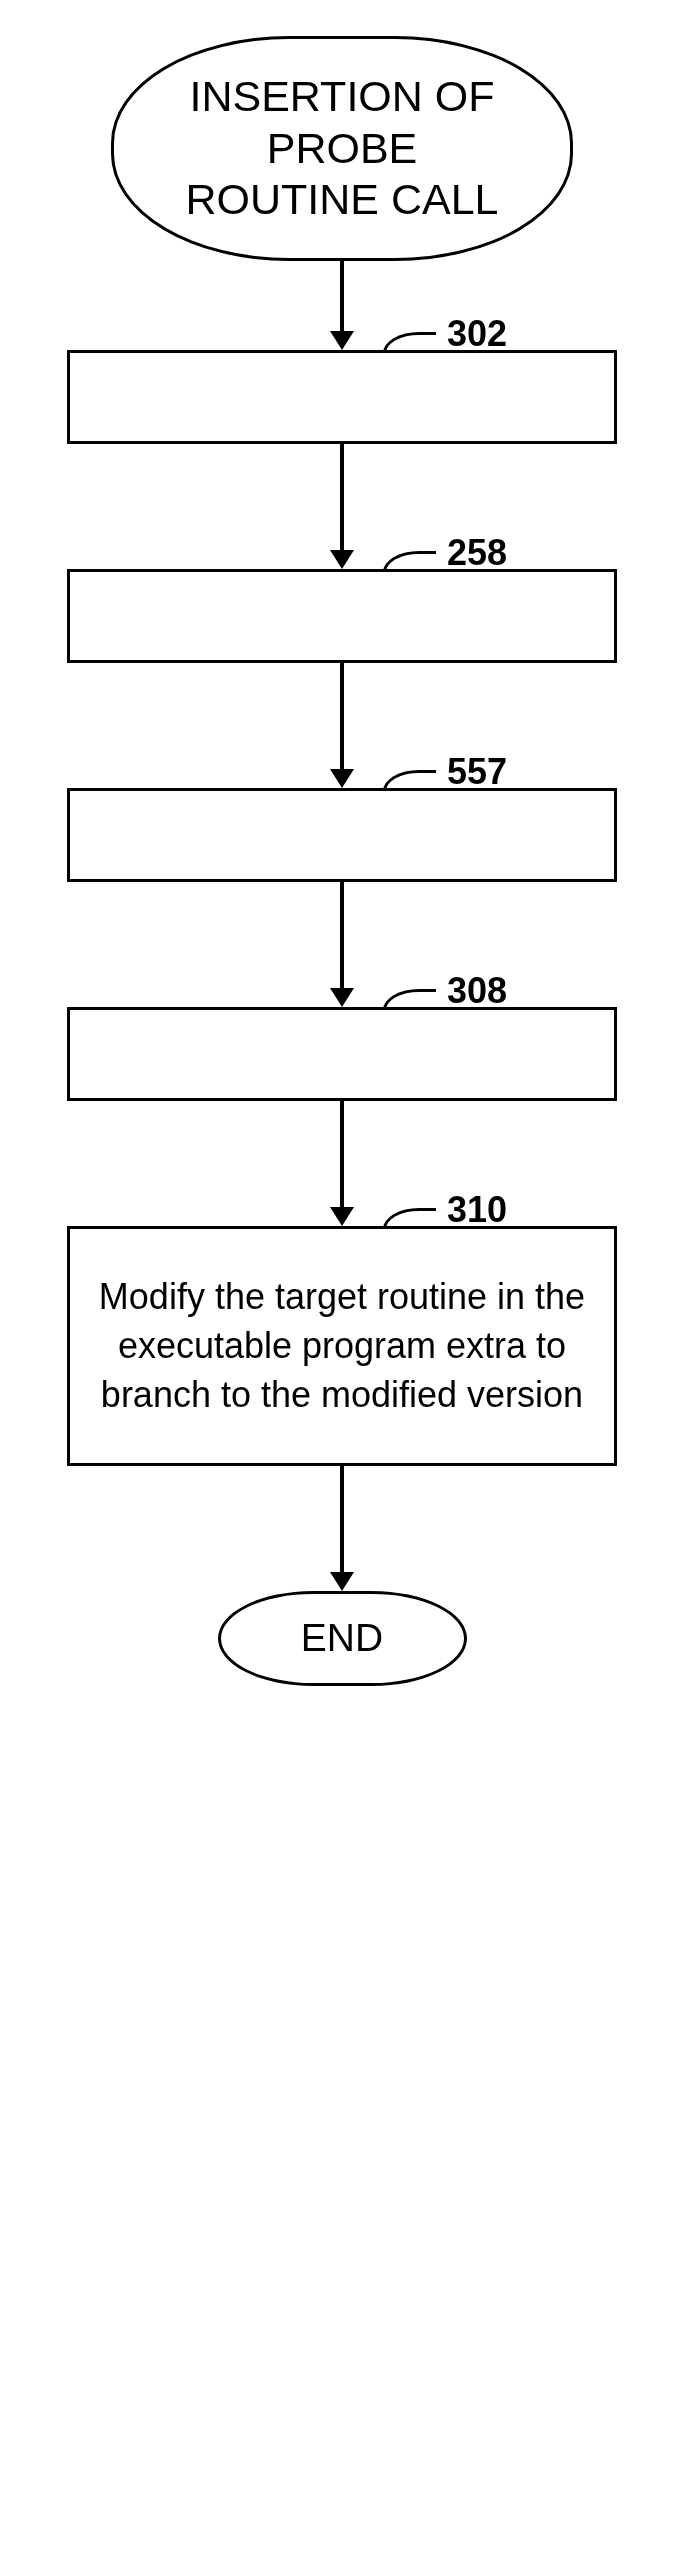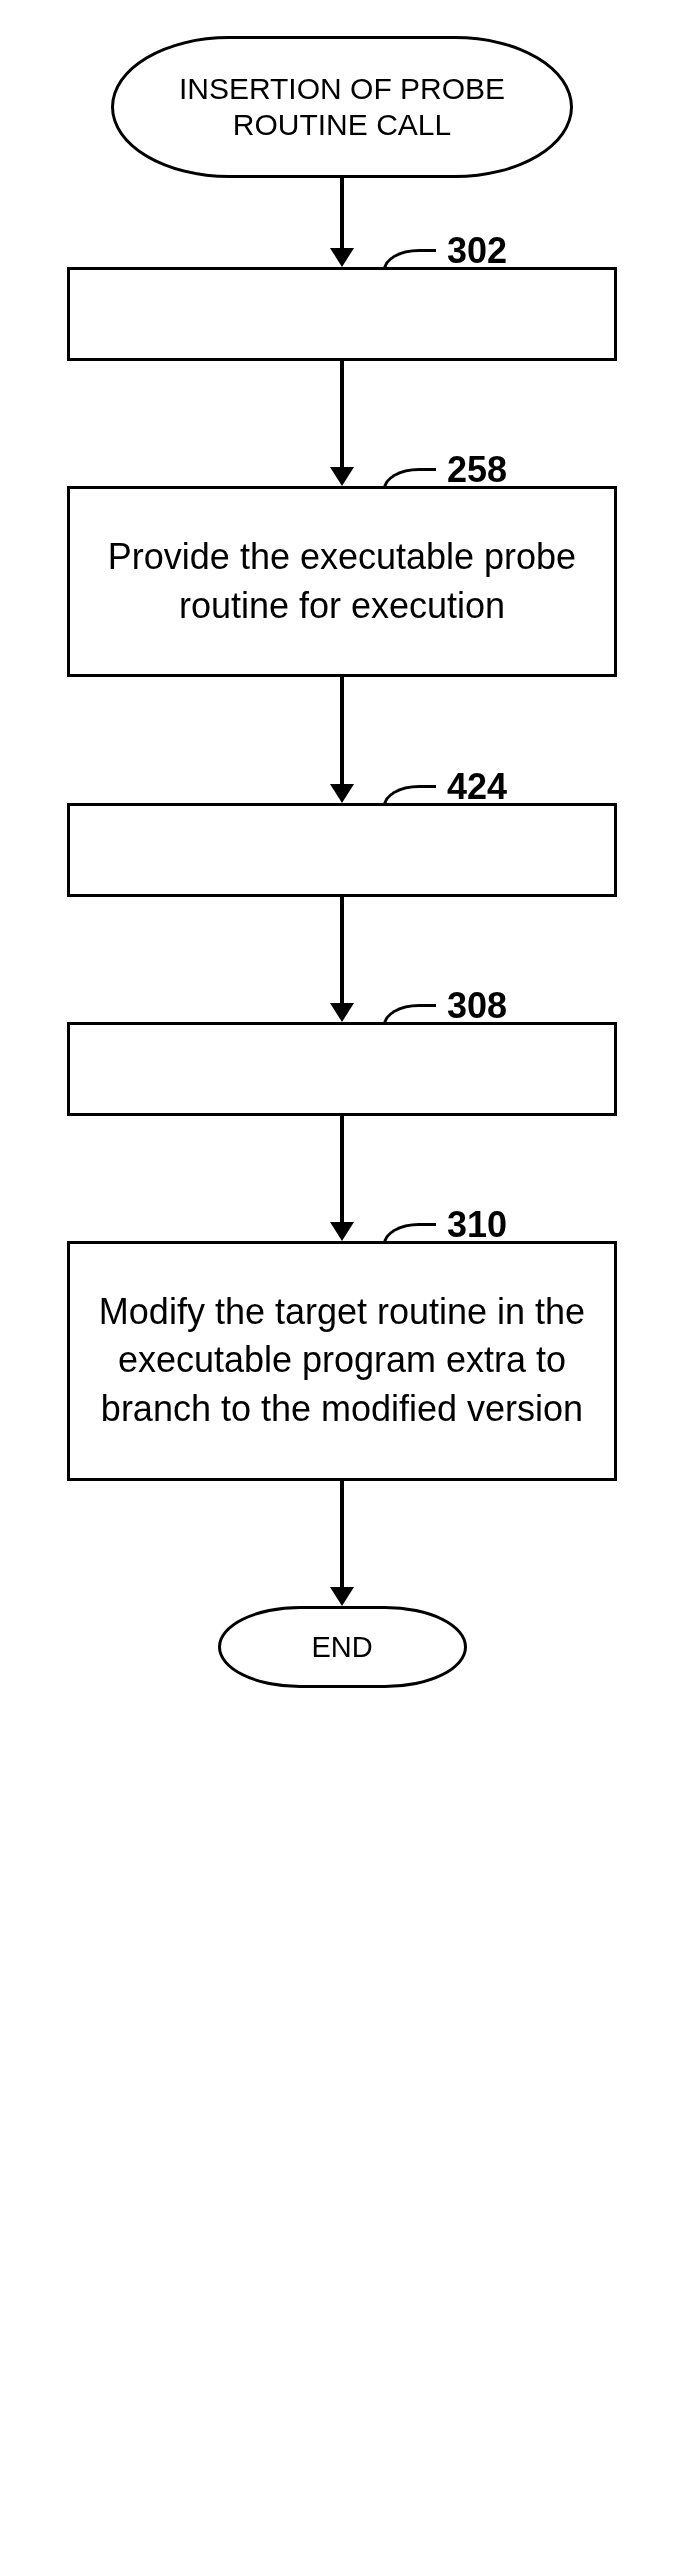--- a/index.html
+++ b/index.html
@@ -12,29 +12,29 @@
     flex-direction: column;
     align-items: center;
     width: 684px;
   }
   .terminator {
     width: 462px;
     border: 3.6px solid #000;
     border-radius: 178px / 107px;
     padding: 32px 53px;
     text-align: center;
-    font-size: 30px;
+    font-size: 43px;
     line-height: 1.2;
     background: #fff;
   }
   .terminator.end {
     width: 249px;
     padding: 21px 36px;
     border-radius: 142px / 71px;
-    font-size: 29px;
+    font-size: 39px;
     text-align: center;
   }
   .step {
     width: 550px;
     border: 3.6px solid #000;
     padding: 44px 27px;
     text-align: center;
     font-size: 36px;
     line-height: 1.35;
     background: #fff;
@@ -97,31 +97,30 @@
 </div>
 
 <div class="connector">
   <div class="arrow-line h120"></div>
   <div class="arrow-head"></div>
 </div>
 
 <div class="step">
   <div class="label-hook"></div>
   <div class="label">258</div>
-  <span>Provide the executable probe routine for execution</span>
 </div>
 
 <div class="connector">
   <div class="arrow-line h120"></div>
   <div class="arrow-head"></div>
 </div>
 
 <div class="step">
   <div class="label-hook"></div>
-  <div class="label">424</div>
+  <div class="label">557</div>
 </div>
 
 <div class="connector">
   <div class="arrow-line h120"></div>
   <div class="arrow-head"></div>
 </div>
 
 <div class="step">
   <div class="label-hook"></div>
   <div class="label">308</div>

